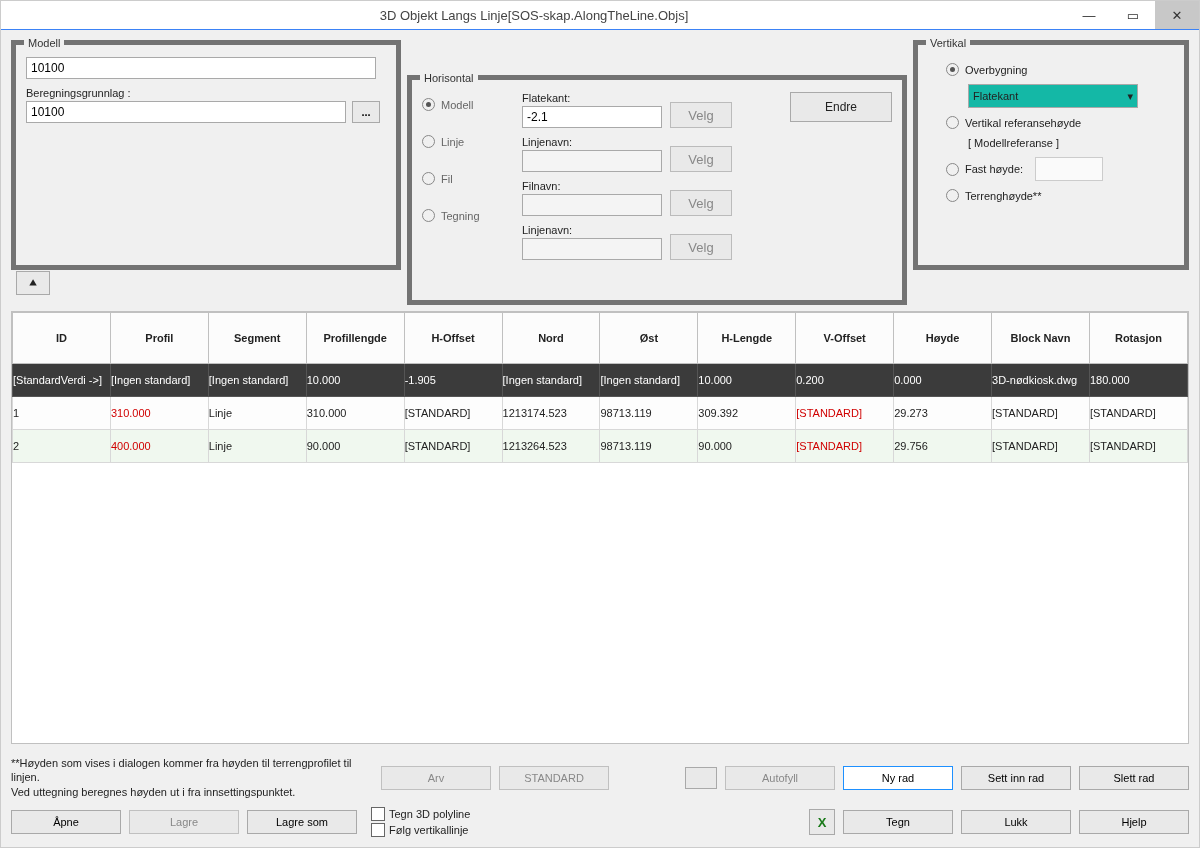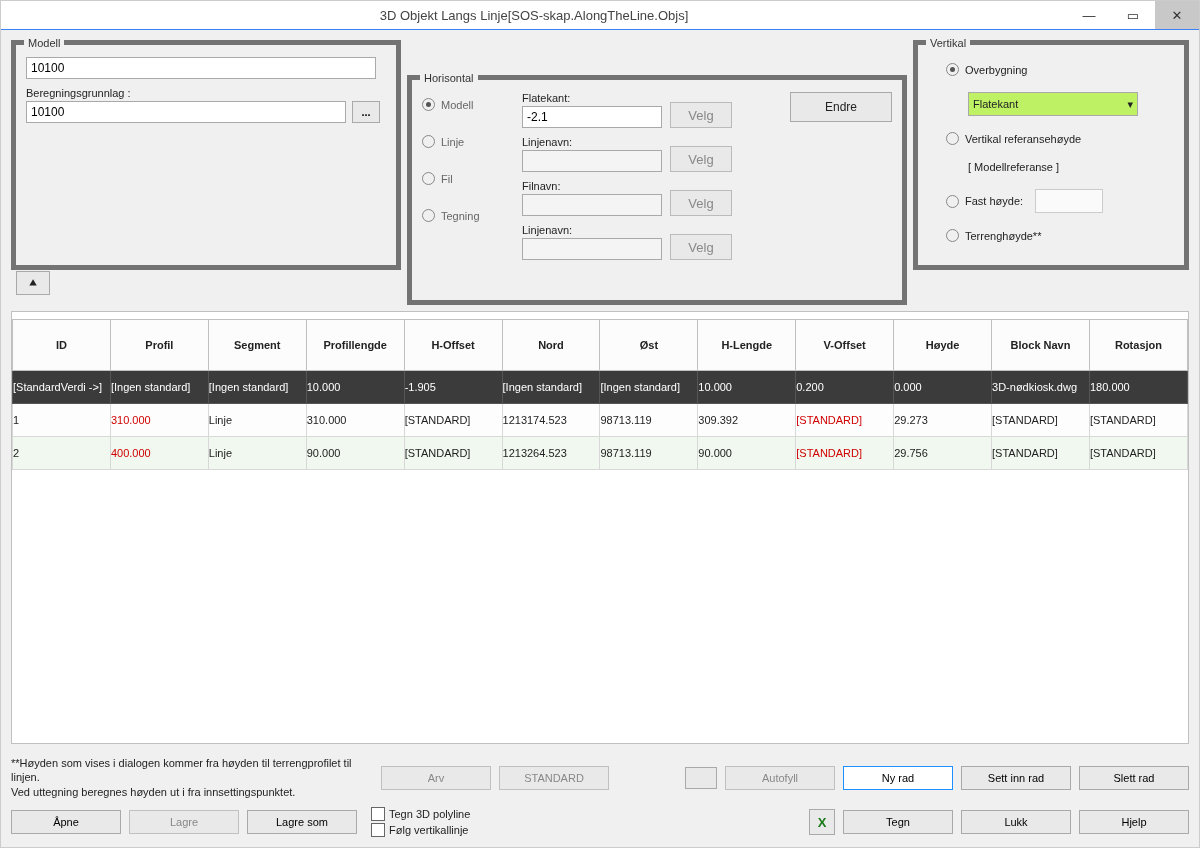--- a/index.html
+++ b/index.html
@@ -25,26 +25,26 @@
 .btn.hl{border:1px solid #1e90ff;background:#fff;}
 .radio-col{display:flex;flex-direction:column;gap:24px;padding-top:6px;width:90px;color:#666;}
 .radio-item{display:flex;align-items:center;gap:6px;font-size:11px;}
 .radio-dot{width:11px;height:11px;border:1px solid #888;border-radius:50%;display:inline-flex;align-items:center;justify-content:center;}
 .radio-dot.checked::after{content:"";width:5px;height:5px;border-radius:50%;background:#555;}
 .h-fields{display:flex;flex-direction:column;gap:8px;}
 .h-field-row{display:flex;align-items:flex-end;gap:8px;}
 .h-field-row .col{display:flex;flex-direction:column;}
 .velg-btn{height:24px;width:60px;border:1px solid #bbb;background:#e9e9e9;color:#888;font-size:13px;display:flex;align-items:center;justify-content:center;}
 .endre-btn{height:28px;width:100px;border:1px solid #a9a9a9;background:#e9e9e9;font-size:12px;display:flex;align-items:center;justify-content:center;align-self:flex-start;margin-left:6px;}
-.vert-col{display:flex;flex-direction:column;gap:16px;padding:6px 4px 0 18px;font-size:11px;}
+.vert-col{display:flex;flex-direction:column;gap:8px;padding:6px 4px 0 18px;font-size:11px;}
 .vert-sub{margin-left:22px;display:flex;flex-direction:column;gap:8px;}
-.select{height:22px;border:1px solid #a9a9a9;background:#bef264;padding:0 4px;font-size:11px;width:160px;display:flex;align-items:center;justify-content:space-between;}
+.select{height:22px;border:1px solid #a9a9a9;background:#14b8a6;padding:0 4px;font-size:11px;width:160px;display:flex;align-items:center;justify-content:space-between;}
 .collapse-btn{width:32px;height:22px;border:1px solid #a9a9a9;background:#e9e9e9;display:flex;align-items:center;justify-content:center;font-weight:bold;margin-top:auto;}
 .table-wrap{flex:1;border:1px solid #c0c0c0;background:#fff;display:flex;flex-direction:column;overflow:hidden;}
-table{border-collapse:collapse;width:100%;table-layout:fixed;margin-top:7px;}
+table{border-collapse:collapse;width:100%;table-layout:fixed;}
 th{font-size:11px;font-weight:bold;border:1px solid #c0c0c0;background:#fcfcfc;height:46px;padding:2px 4px;text-align:center;}
 td{font-size:11px;border:1px solid #d8d8d8;height:28px;padding:2px 0;white-space:nowrap;overflow:hidden;}
 tr.std-row td{background:#3b3b3b;color:#fff;border-color:#555;}
 tr.data-row:nth-child(odd) td{background:#f0f8ef;}
 tr.data-row:nth-child(even) td{background:#fdfdfd;}
 .red{color:#d00000;}
 .footer{display:flex;flex-direction:column;gap:8px;padding-top:6px;}
 .footer-row{display:flex;align-items:center;gap:8px;}
 .note{font-size:11px;color:#222;line-height:1.3;flex:1;}
 .btn.big{height:24px;min-width:110px;}

